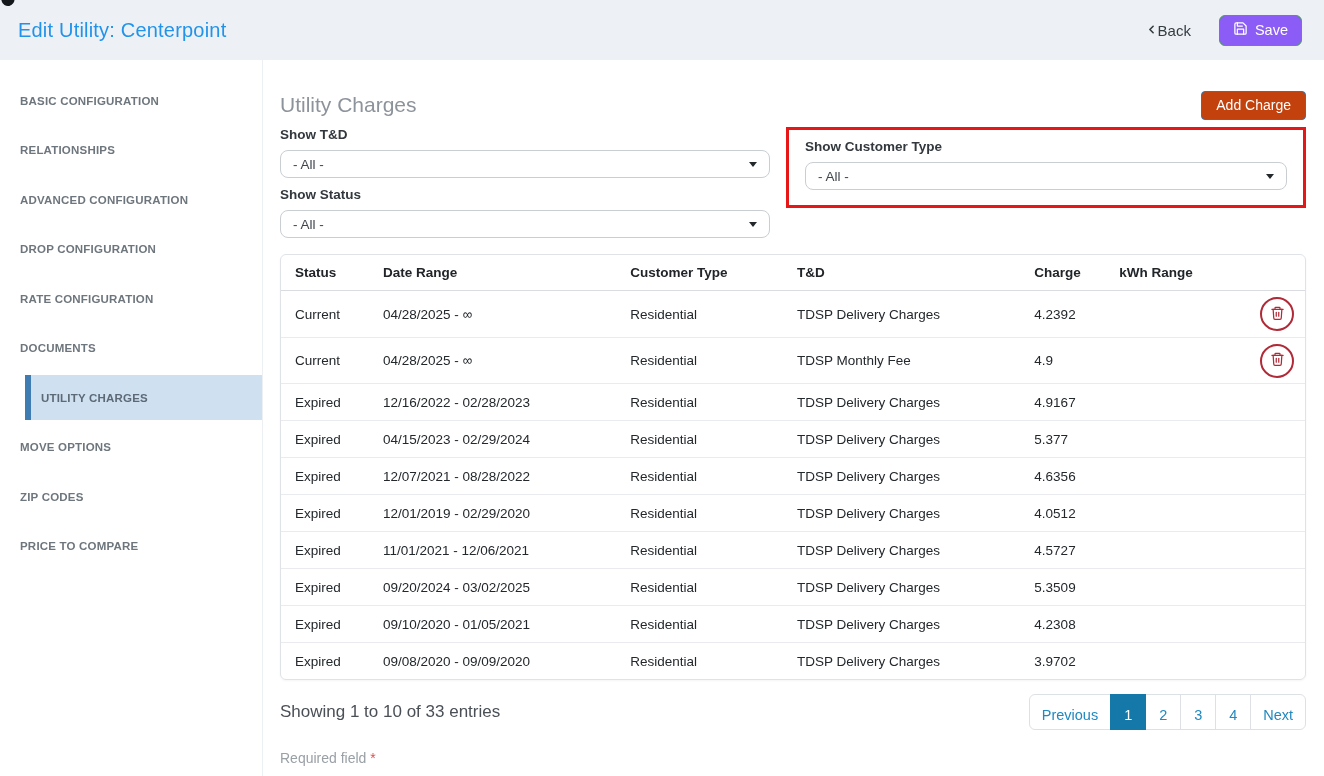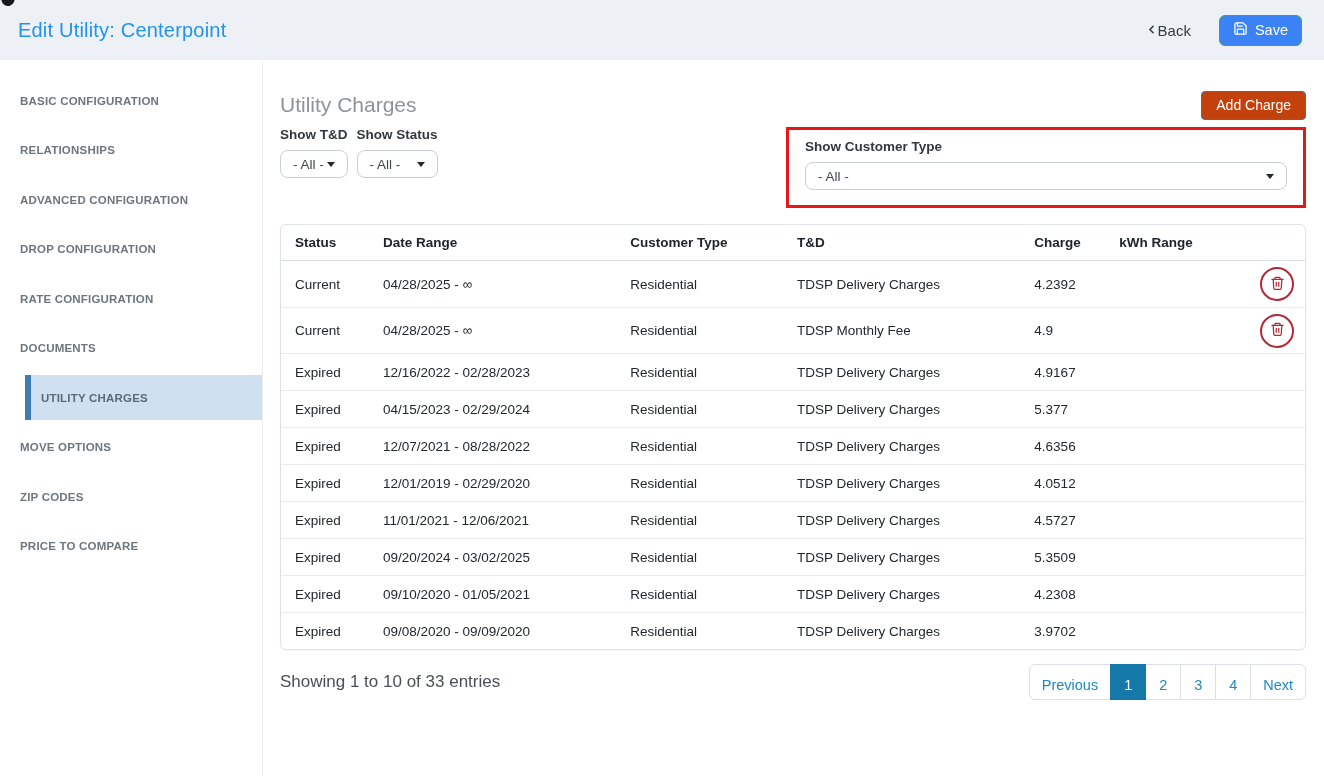--- a/index.html
+++ b/index.html
@@ -6,42 +6,42 @@
   html,body { margin:0; padding:0; }
   body {
     width:1324px; height:776px; overflow:hidden; background:#fff;
     font-family:"Liberation Sans", sans-serif; color:#23282c; position:relative;
   }
   
   .header { height:60px; background:#edf1f5; display:flex; align-items:center; padding:0 22px 0 18px; }
   .page-title { color:#2193ea; font-size:20px; letter-spacing:.2px; }
   .header-right { margin-left:auto; display:flex; align-items:center; gap:22px; }
   .back-btn { display:flex; align-items:center; color:#343c42; font-size:15px; background:none; border:none; cursor:pointer; font-family:inherit; }
-  .save-btn { background:#3b82f6; color:#fff; border:1px solid #40a945; border-radius:6px; height:31px; padding:0 13px;
+  .save-btn { background:#8b5cf6; color:#fff; border:1px solid #40a945; border-radius:6px; height:31px; padding:0 13px;
               font-size:14.5px; display:flex; align-items:center; gap:7px; cursor:pointer; font-family:inherit; }
   .cursor-artifact { position:absolute; top:-2px; left:2px; width:13px; height:8px; background:#15181b; border-radius:0 0 7px 7px; transform:rotate(-12deg); }
 
   
   .layout { display:flex; height:716px; }
   .sidebar { width:262px; padding-top:16px; flex:none; }
   .side-item { height:49.5px; display:flex; align-items:center; padding-left:20px; font-size:11.5px; font-weight:bold;
                color:#6e767d; letter-spacing:.2px; cursor:pointer; }
   .side-item.active { height:45px; margin:2px 0 2.5px 25px; border-left:6px solid #3e7cb1; background:#cfe0f0; padding-left:10px; color:#5d6a75; }
 
   .main { flex:1; border-left:1px solid #edf0f3; padding:30px 23px 0 17px; }
 
   
   .title-row { display:flex; align-items:center; height:30px; }
   .section-title { font-size:21px; color:#8d939b; font-weight:400; }
   .add-charge-btn { margin-left:auto; background:#c2410c; color:#fff; border:1px solid #2b76b5; border-radius:4px;
                     height:29px; padding:0 14px; font-size:14px; cursor:pointer; font-family:inherit; }
 
   
   .filters { margin-top:7px; display:grid; grid-template-columns:490px 520px; column-gap:16px; align-items:start; }
-  .filter-col-left { display:flex; flex-direction:row; gap:9px; }
+  .filter-col-left { display:flex; flex-direction:column; gap:9px; }
   .filter-label { font-size:13.5px; font-weight:bold; color:#32383d; margin-bottom:8px; display:block; }
   .select-box { height:28px; border:1px solid #c9ced3; border-radius:8px; background:#fff; display:flex; align-items:center;
                 justify-content:space-between; padding:0 12px; font-size:13.5px; color:#40474d; cursor:pointer; }
   .caret { width:0; height:0; border-left:4.5px solid transparent; border-right:4.5px solid transparent; border-top:5px solid #23282c; }
   .red-box { border:3px solid #e81717; padding:9px 16px 15px 16px; }
 
   
   .table-card { margin-top:16px; width:1026px; border:1px solid #dfe3e7; border-radius:6px; overflow:hidden;
                 box-shadow:0 1px 2px rgba(40,50,60,.05); }
   table { width:100%; border-collapse:separate; border-spacing:0; }
@@ -285,14 +285,18 @@
 
     <div class="footer-row">
       <div class="showing">Showing 1 to 10 of 33 entries</div>
       <div class="pager">
         <button class="prev-btn">Previous</button>
         <span class="pages-wrap"><button class="page-btn active">1</button><button class="page-btn">2</button><button class="page-btn">3</button><button class="page-btn">4</button></span>
         <button class="next-btn">Next</button>
       </div>
     </div>
 
+    <div class="required-note">
+      <span>Required field</span>
+      <span class="req-star">*</span>
+    </div>
   </div>
 </div>
 
 </body></html>

